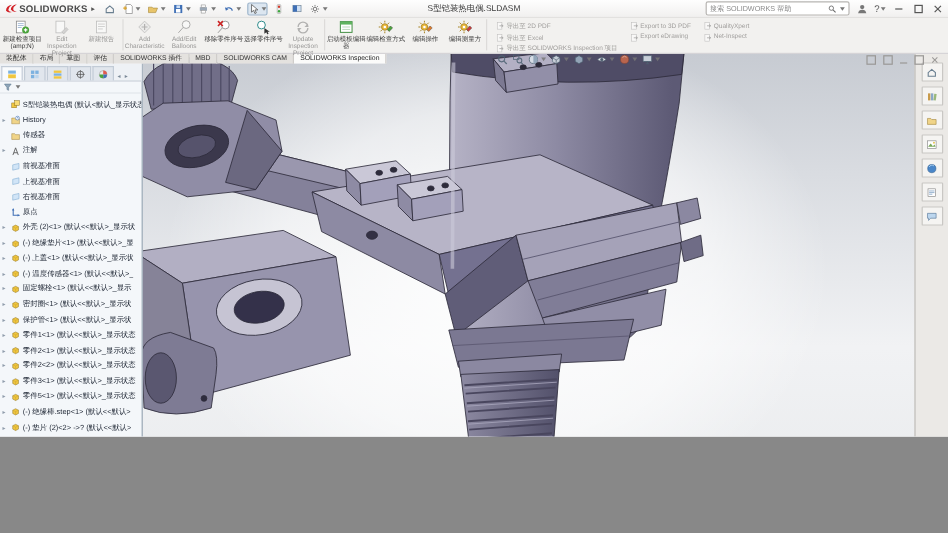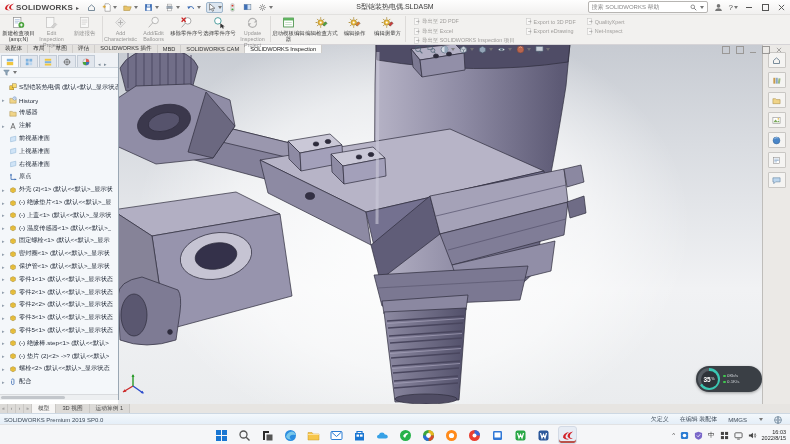--- a/index.html
+++ b/index.html
@@ -1,16 +1,16 @@
 <!DOCTYPE html>
 <html><head>
 <meta charset="utf-8">
 <style>
   html,body{margin:0;padding:0;background:#888;}
-  .app{position:relative;width:790px;height:444px;overflow:hidden;background:#fff;
+  .app{position:relative;width:790px;height:364px;overflow:hidden;background:#fff;
        font-family:"Liberation Sans",sans-serif;font-size:7px;color:#333;cursor:default;}
   svg{display:block}
   .car{display:inline-block;width:0;height:0;border-left:2.5px solid transparent;border-right:2.5px solid transparent;border-top:3px solid #777;margin-left:1px;vertical-align:middle}
 
   
   .titlebar{position:absolute;left:0;top:0;right:0;height:14px;background:linear-gradient(#fefefe,#f1f0ef);
             border-bottom:1px solid #e2e1df;display:flex;align-items:center;padding:0 4px;gap:3px;z-index:40}
   .logo{display:flex;align-items:center;gap:1px}
   .logo b{font-size:8px;color:#4a4a4a;letter-spacing:.2px}
   .menu-arrow{color:#555;font-size:6px;margin-right:4px}

